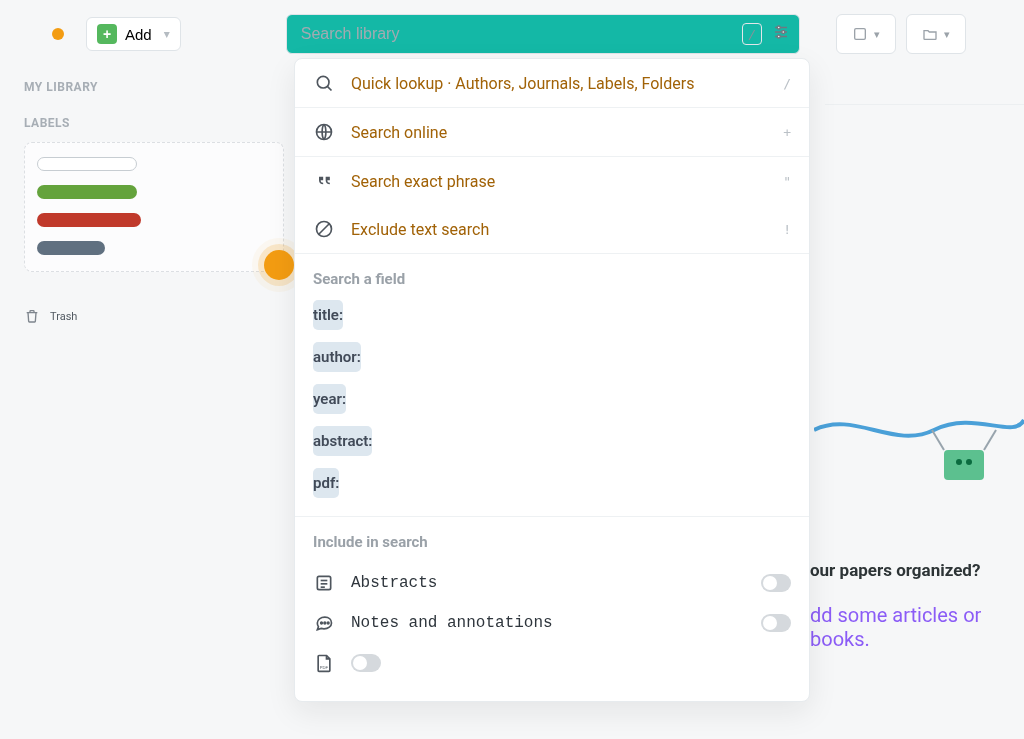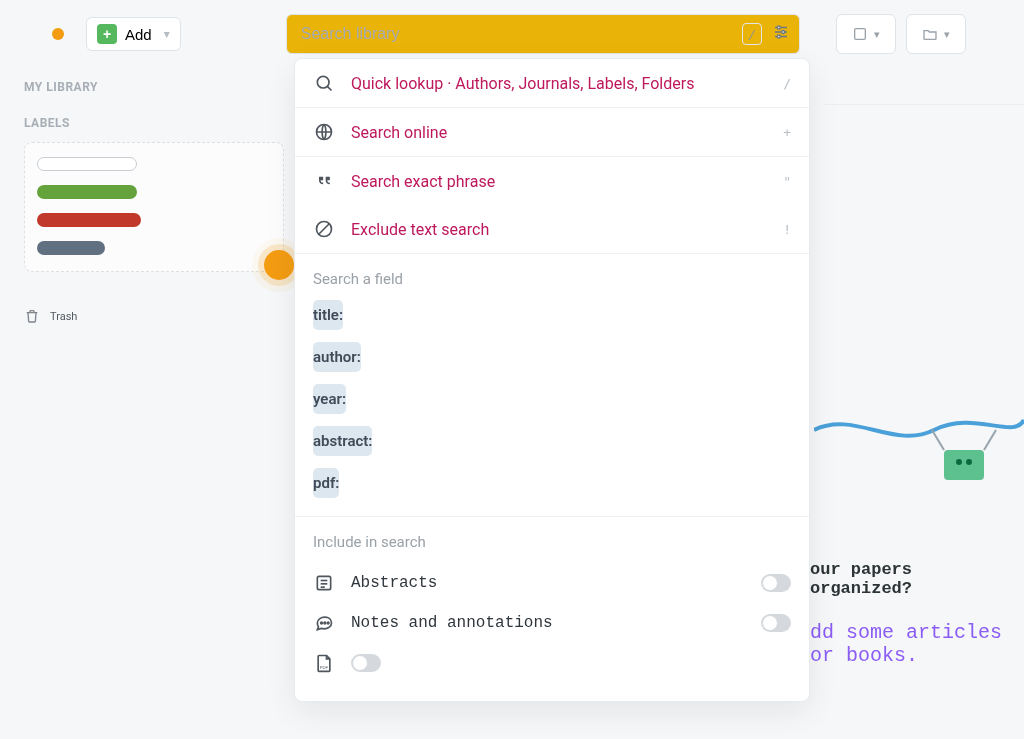--- a/index.html
+++ b/index.html
@@ -48,21 +48,21 @@
     margin-left: 93px;
     flex: 0 0 514px;
   }
   .search-input {
     width: 100%;
     height: 40px;
     border: 1px solid #dfe4e8;
     border-radius: 6px;
     padding: 0 60px 0 14px;
     font-size: 16px;
-    background: #eab308;
+    background: #14b8a6;
     color: #333;
   }
   .search-input::placeholder { color: #a3aab1; }
   .search-shortcut {
     position: absolute; right: 38px; top: 50%; transform: translateY(-50%);
     width: 20px; height: 22px; border: 1px solid #e2e6ea; border-radius: 4px;
     display: flex; align-items: center; justify-content: center;
     font-size: 13px; color: #8a9199; font-style: italic;
   }
   .search-filter-icon {
@@ -117,21 +117,20 @@
     display: flex; align-items: center; gap: 10px;
     margin-top: 36px; color: #525a62; font-size: 11px; cursor: pointer;
   }
   .trash-row svg { color: #7e858d; }
 
   
   .empty-hint {
     position: absolute;
     right: 4px; top: 560px;
     width: 210px;
-    font-family: Liberation Mono, monospace;
   }
   .empty-hint h3 { font-size: 17px; font-weight: 700; color: #2d3436; }
   .empty-hint p { font-size: 20px; color: #8b5cf6; margin-top: 23px; }
   .illus {
     position: absolute; right: 0; top: 400px; width: 210px; height: 110px;
   }
 
   
   .popover {
     position: absolute;
@@ -144,30 +143,30 @@
     z-index: 20;
   }
   .popover-row {
     display: flex; align-items: center;
     padding: 14px 18px;
     border-bottom: 1px solid #eef1f3;
     gap: 16px;
     cursor: pointer;
   }
   .popover-row .icon-slot { width: 22px; display:flex; justify-content:center; color:#4f565e; }
-  .popover-row .label { flex: 1; font-size: 16px; color: #be185d; }
+  .popover-row .label { flex: 1; font-size: 16px; color: #a16207; }
   .popover-row .shortcut { font-size: 13px; color: #bac0c6; font-family: monospace; }
 
   .popover-section {
     padding: 16px 18px 8px 18px;
     border-bottom: 1px solid #eef1f3;
   }
   .popover-section.last { border-bottom: none; padding-bottom: 18px; }
   .popover-section h4 {
-    font-size: 15px; font-weight: 400; color: #9aa1a8; margin-bottom: 12px;
+    font-size: 15px; font-weight: 700; color: #9aa1a8; margin-bottom: 12px;
   }
   .field-tags {
     display: flex; flex-direction: column; align-items: flex-start; gap: 12px;
     padding-bottom: 10px;
   }
   .field-tag {
     display: inline-block;
     background: #dde7ef;
     color: #414a58;
     border-radius: 5px;

